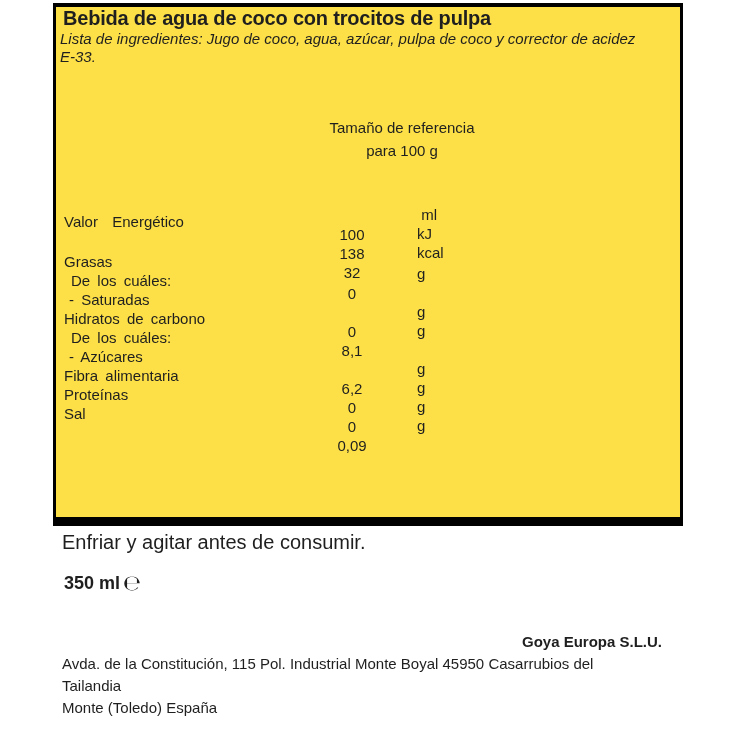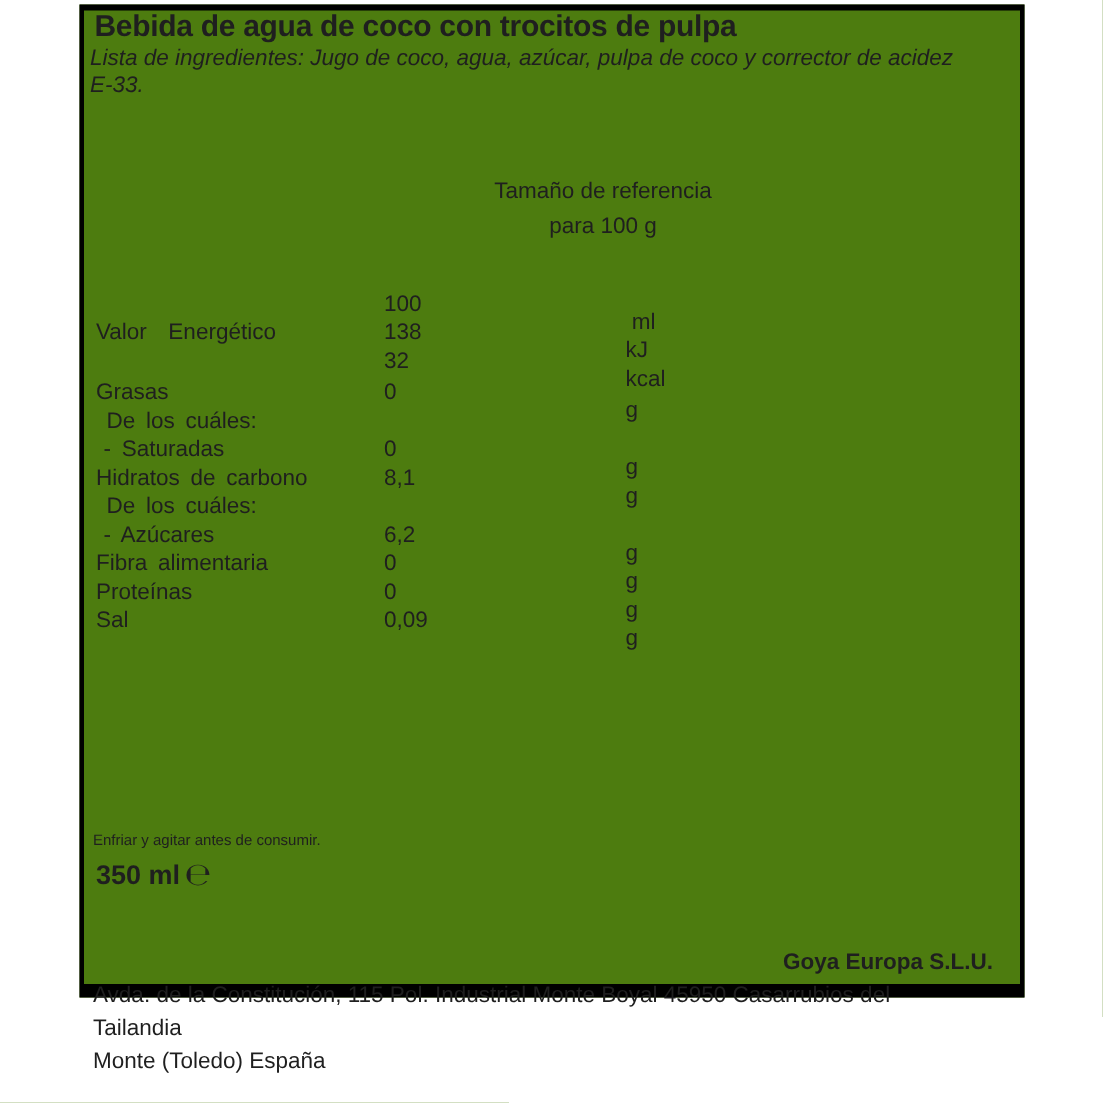--- a/index.html
+++ b/index.html
@@ -9,23 +9,23 @@
     height: 735px;
     background: #ffffff;
     font-family: "Liberation Sans", sans-serif;
     color: #1f1f1f;
   }
   .label-box {
     position: absolute;
     left: 53px;
     top: 3px;
     width: 630px;
-    height: 662px;
+    height: 523px;
     box-sizing: border-box;
-    background: #4d7c0f;
+    background: #fde047;
     border-top: 4px solid #000000;
     border-left: 3px solid #000000;
     border-right: 3px solid #000000;
     border-bottom: 9px solid #000000;
   }
   .content {
     position: relative;
     width: 100%;
     height: 100%;
   }
@@ -67,36 +67,37 @@
   .nrow .lbl {
     position: absolute;
     left: 8px;
     white-space: pre;
     word-spacing: 3px;
   }
   .nrow .lbl.ind1 { left: 15px; }
   .nrow .lbl.ind2 { left: 13px; }
   .nrow .num {
     position: absolute;
-    left: 200px;
+    left: 216px;
     width: 160px;
-    text-align: left;
+    text-align: center;
     white-space: pre;
+    margin-top: 32px;
   }
   .nrow .unit {
     position: absolute;
     left: 361px;
     white-space: pre;
     margin-top: 12px;
   }
   .storage-note {
     position: absolute;
     left: 6px;
-    top: 548px;
-    font-size: 10px;
+    top: 524px;
+    font-size: 20px;
   }
   .net-quantity {
     position: absolute;
     left: 8px;
     top: 564px;
     font-size: 18px;
     font-weight: bold;
     white-space: nowrap;
   }
   .net-quantity .e-sign {

